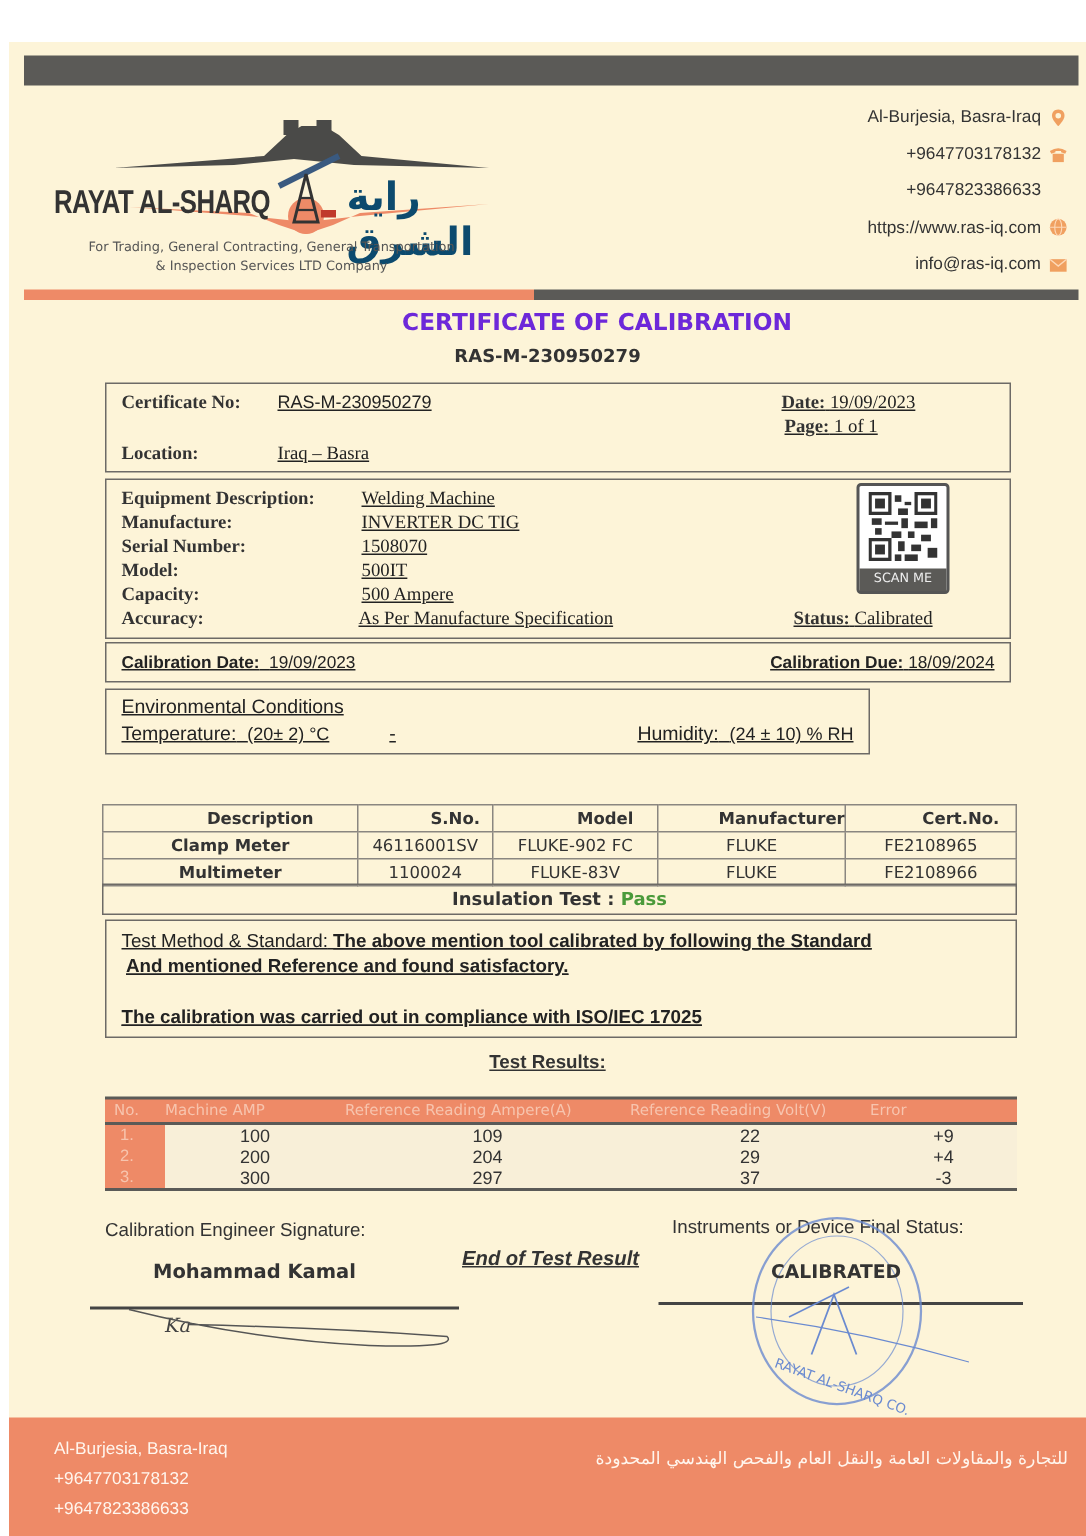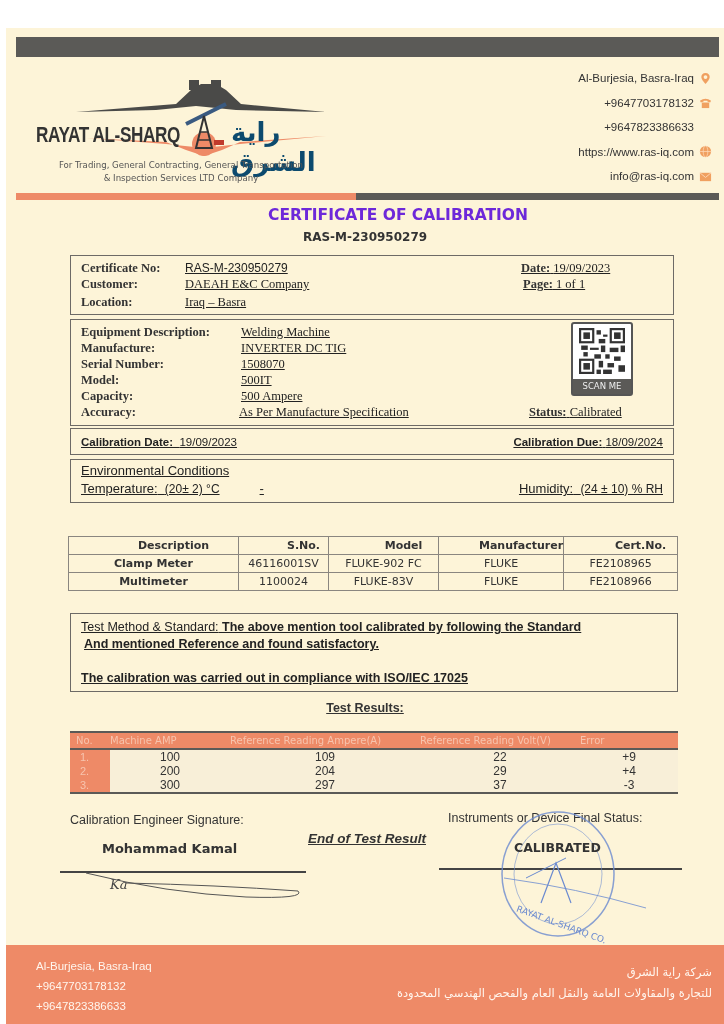--- a/index.html
+++ b/index.html
@@ -28,21 +28,21 @@
   .title { left: 0; width: 718px; top: 178px; text-align: center; font-family: "DejaVu Sans", sans-serif; font-weight: 700; font-size: 15.5px; color: #6d28d9; margin-left: 33px; }
   .subtitle { left: 0; width: 718px; top: 202px; text-align: center; font-family: "DejaVu Sans", sans-serif; font-weight: 700; font-size: 12px; color: #333; }
 
   .box { border: 1.5px solid #6d6a66; }
   .serif { font-family: "Liberation Serif", serif; }
   .lbl-b { font-weight: 700; color: #333; }
 
   .info-box { left: 64px; top: 227px; width: 604px; height: 60px; }
   .equip-box { left: 64px; top: 291px; width: 604px; height: 107px; }
   .cal-box { left: 64px; top: 400px; width: 604px; height: 27px; }
-  .env-box { left: 64px; top: 431px; width: 604px; height: 44px; }
+  .env-box { left: 64px; top: 431px; width: 510px; height: 44px; }
 
   .row { position: absolute; font-size: 12.5px; line-height: 16px; white-space: nowrap; text-decoration: underline; }
   .ref-head { background: #ee8a67; height: 23px; border: 1.5px solid #6d6a66; text-align: center; font-family: "Liberation Serif", serif; font-weight: 700; font-size: 12.5px; color: #5a3a2a; line-height: 20px; }
   table.ref { position: absolute; left: 62px; top: 508px; width: 610px; border-collapse: collapse; font-family: "DejaVu Sans", sans-serif; font-size: 11px; }
   table.ref td { border: 1px solid #8a8680; text-align: center; height: 18px; color: #333; }
   table.ref tr.h td { font-weight: 700; padding-left: 40px; }
   .insul { left: 62px; top: 561px; width: 610px; height: 21px; border: 1.5px solid #6d6a66; text-align: center; font-family: "DejaVu Sans", sans-serif; font-size: 12px; font-weight: 700; line-height: 18px; color: #333; }
   .pass { color: #4a9a3a; }
 
   .method-box { left: 64px; top: 585px; width: 608px; height: 79px; font-family: "Liberation Sans", sans-serif; font-size: 12.5px; }
@@ -132,21 +132,20 @@
   </div>
 
   <div class="abs divider-orange"></div>
   <div class="abs divider-dark"></div>
 
   <div class="abs title">CERTIFICATE OF CALIBRATION</div>
   <div class="abs subtitle">RAS-M-230950279</div>
 
   <div class="abs box info-box serif">
     <div class="row" style="left:10px;top:4px"><span class="lbl-b" style="display:inline-block;width:104px">Certificate No:</span><span style="font-family:'Liberation Sans',sans-serif;font-size:12px">RAS-M-230950279</span></div>
-    <div class="row" style="left:10px;top:20px"><span class="lbl-b" style="display:inline-block;width:104px">Customer:</span><span>DAEAH E&amp;C Company</span></div>
     <div class="row" style="left:10px;top:38px"><span class="lbl-b" style="display:inline-block;width:104px">Location:</span><span>Iraq – Basra</span></div>
     <div class="row" style="left:450px;top:4px"><span class="lbl-b">Date:</span> <span>19/09/2023</span></div>
     <div class="row" style="left:452px;top:20px"><span class="lbl-b">Page:</span> <span>1 of 1</span></div>
   </div>
 
   <div class="abs box equip-box serif">
     <div class="row" style="left:10px;top:4px"><span class="lbl-b" style="display:inline-block;width:160px">Equipment Description:</span><span>Welding Machine</span></div>
     <div class="row" style="left:10px;top:20px"><span class="lbl-b" style="display:inline-block;width:160px">Manufacture:</span><span>INVERTER DC TIG</span></div>
     <div class="row" style="left:10px;top:36px"><span class="lbl-b" style="display:inline-block;width:160px">Serial Number:</span><span>1508070</span></div>
     <div class="row" style="left:10px;top:52px"><span class="lbl-b" style="display:inline-block;width:160px">Model:</span><span>500IT</span></div>
@@ -216,20 +215,24 @@
     </tr>
     <tr>
       <td style="font-weight:700">Multimeter</td>
       <td>1100024</td>
       <td>FLUKE-83V</td>
       <td>FLUKE</td>
       <td>FE2108966</td>
     </tr>
   </tbody>
     </table>
+  <div class="abs insul">
+    <span>Insulation Test :</span>
+    <span class="pass">Pass</span>
+  </div>
 
   <div class="abs box method-box">
     <div class="row" style="left:10px;top:5px"><span>Test Method &amp; Standard:</span> <span class="u">The above mention tool calibrated by following the Standard</span></div>
     <div class="row" style="left:13px;top:22px"><span class="u">And mentioned Reference and found satisfactory.</span></div>
     <div class="row" style="left:10px;top:56px"><span class="u">The calibration was carried out in compliance with ISO/IEC 17025</span></div>
   </div>
 
   <div class="abs tr-title">Test Results:</div>
 
   <table class="results">
@@ -289,17 +292,16 @@
   </svg>
   <div class="abs calibrated">CALIBRATED</div>
 
   <div class="abs footer">
     <div class="abs footer-left">
       <div>Al-Burjesia, Basra-Iraq</div>
       <div>+9647703178132</div>
       <div>+9647823386633</div>
     </div>
     <div class="abs footer-right">
-      <div>شركة راية الشرق</div>
       <div>للتجارة والمقاولات العامة والنقل العام والفحص الهندسي المحدودة</div>
     </div>
   </div>
 </div>
 
 </body></html>

